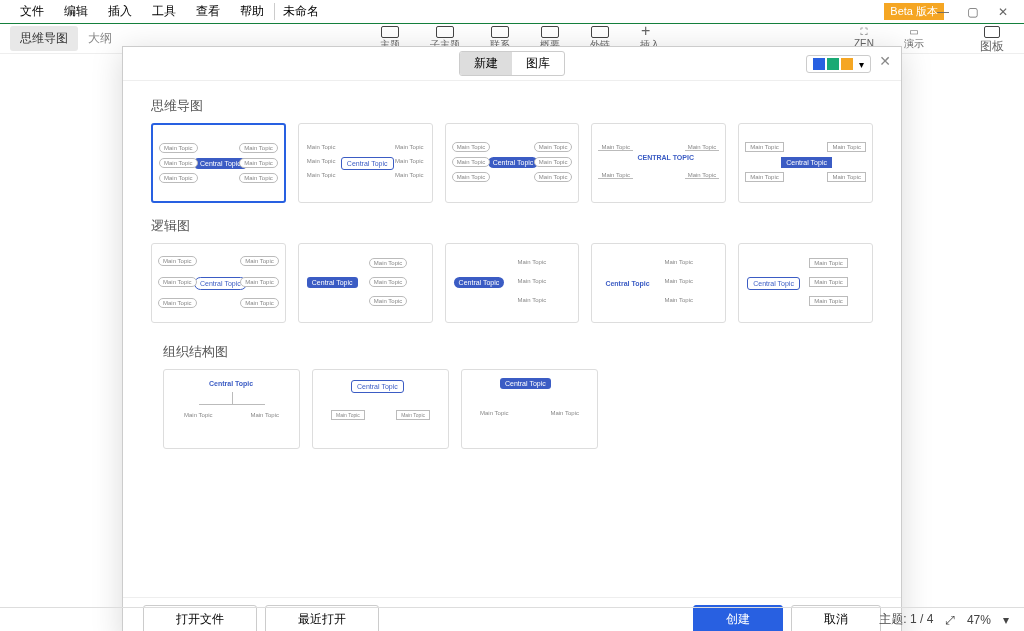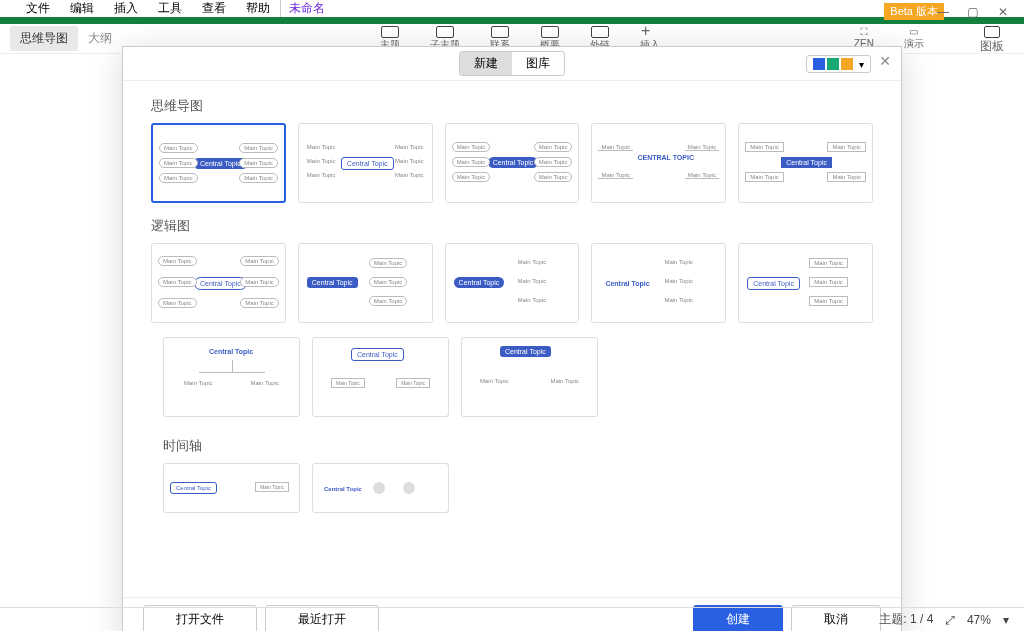--- a/index.html
+++ b/index.html
@@ -1,20 +1,20 @@
 <!DOCTYPE html>
 <html><head>
 <meta charset="utf-8">
 <style>
 * { margin: 0; padding: 0; box-sizing: border-box; font-family: "Microsoft YaHei", Arial, sans-serif; }
 body { width: 1024px; height: 631px; background: #fff; overflow: hidden; position: relative; }
 
-.menubar { height: 24px; display: flex; align-items: center; padding: 0 16px; font-size: 12px; border-bottom: 7px solid #15803d; }
+.menubar { height: 24px; display: flex; align-items: center; padding: 0 10px; font-size: 12px; border-bottom: 1px solid #15803d; }
 .menubar .mitem { padding: 0 10px; cursor: pointer; }
-.menubar .title { padding: 0 8px; border-left: 1px solid #ccc; color: #6d28d9; }
+.menubar .title { padding: 0 8px; border-left: 1px solid #ccc; color: #000000; }
 .beta { position: absolute; right: 80px; top: 3px; background: #f5a623; color: #fff; font-size: 11px; padding: 1px 6px; border-radius: 0; }
 .winbtns { position: absolute; right: 6px; top: 0; height: 24px; display: flex; align-items: center; }
 .winbtn { width: 30px; text-align: center; font-size: 12px; color: #666; cursor: pointer; }
 
 .viewtabs { height: 30px; display: flex; align-items: center; padding: 0 10px; border-bottom: 1px solid #eee; font-size: 12px; position: relative; }
 .vtab { padding: 4px 10px; cursor: pointer; color: #888; }
 .vtab.active { background: #e8e8e8; border-radius: 3px; color: #333; }
 .tooliconrow { position: absolute; left: 380px; top: 2px; display: flex; gap: 30px; }
 .ticon { display:flex; flex-direction:column; align-items:center; font-size:10px; color:#666; }
 .ticon .shape { width:18px; height:12px; border:1.5px solid #444; border-radius:2px; }
@@ -237,20 +237,21 @@
           <div class="ct outline" style="left:8px;top:33px;">Central Topic</div>
           <div class="node" style="left:70px;top:14px;border-radius:0;">Main Topic</div>
           <div class="node" style="left:70px;top:33px;border-radius:0;">Main Topic</div>
           <div class="node" style="left:70px;top:52px;border-radius:0;">Main Topic</div>
         </div>
           </div>
       </div>
 
       <div class="dual">
         <div style="margin-left:12px;">
+          <div class="section-title">组织结构图</div>
           <div class="tmpl-row">
             <div class="tmpl">
                 <div class="mm">
               <div class="ct text" style="left:40px;top:8px;">Central Topic</div>
               <div style="position:absolute;left:20px;top:42px;font-size:6px;">Main Topic</div>
               <div style="position:absolute;right:20px;top:42px;font-size:6px;">Main Topic</div>
               <div class="line" style="left:68px;top:22px;width:1px;height:12px;"></div>
               <div class="line" style="left:35px;top:34px;width:66px;height:1px;"></div>
             </div>
               </div>
@@ -266,38 +267,20 @@
               <div class="ct blue" style="left:38px;top:8px;border-radius:3px;">Central Topic</div>
               <div style="position:absolute;left:18px;top:40px;font-size:6px;">Main Topic</div>
               <div style="position:absolute;right:18px;top:40px;font-size:6px;">Main Topic</div>
             </div>
               </div>
           </div>
         </div>
       </div>
 
       <div class="dual">
-        <div style="margin-left:12px;">
-          <div class="section-title">时间轴</div>
-          <div class="tmpl-row">
-            <div class="tmpl" style="height:50px;">
-                <div class="mm">
-              <div class="ct outline" style="left:6px;top:18px;font-size:6px;">Central Topic</div>
-              <div class="node" style="right:10px;top:18px;font-size:5px;border-radius:0;">Main Topic</div>
-            </div>
-              </div>
-            <div class="tmpl" style="height:50px;">
-                <div class="mm">
-              <div class="ct text" style="left:6px;top:20px;font-size:6px;">Central Topic</div>
-              <div style="position:absolute;left:60px;top:18px;width:12px;height:12px;background:#ddd;border-radius:50%;"></div>
-              <div style="position:absolute;left:90px;top:18px;width:12px;height:12px;background:#ddd;border-radius:50%;"></div>
-            </div>
-              </div>
-          </div>
-        </div>
       </div>
 
     </div>
 
     <div class="modal-foot">
       <div class="foot-left">
         <button class="btn">打开文件</button>
         <button class="btn">最近打开</button>
       </div>
       <div class="foot-right">

